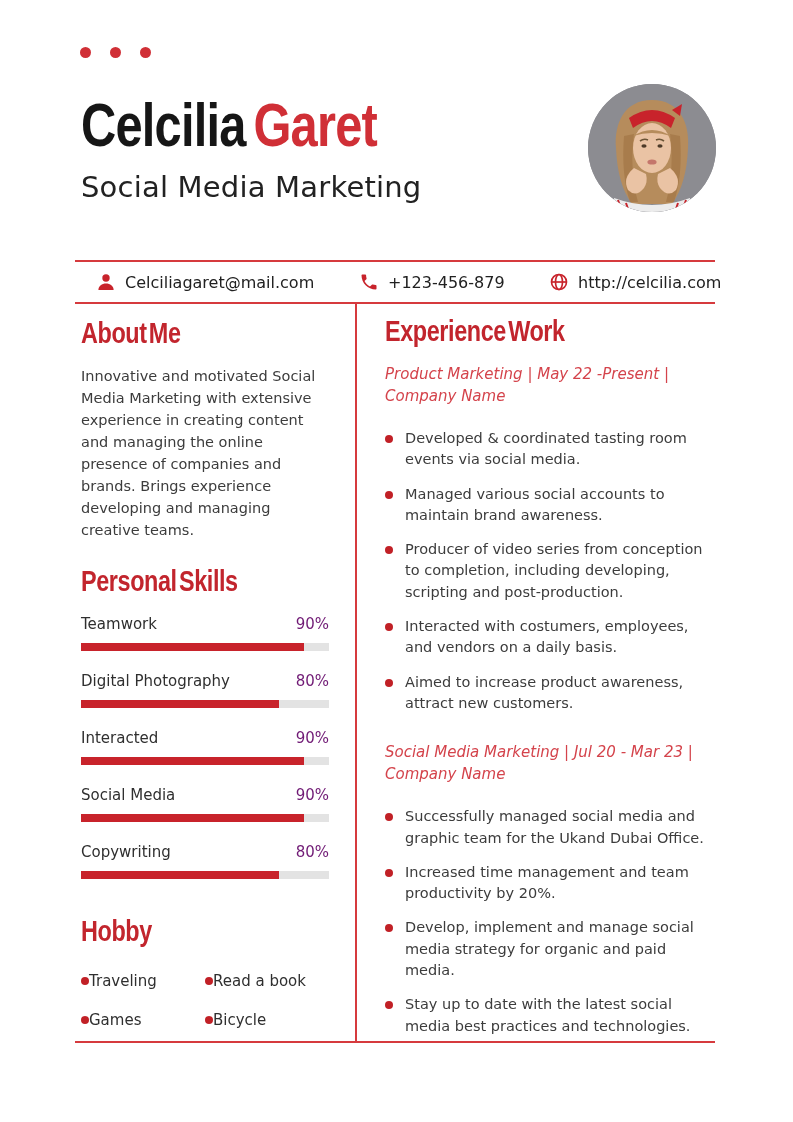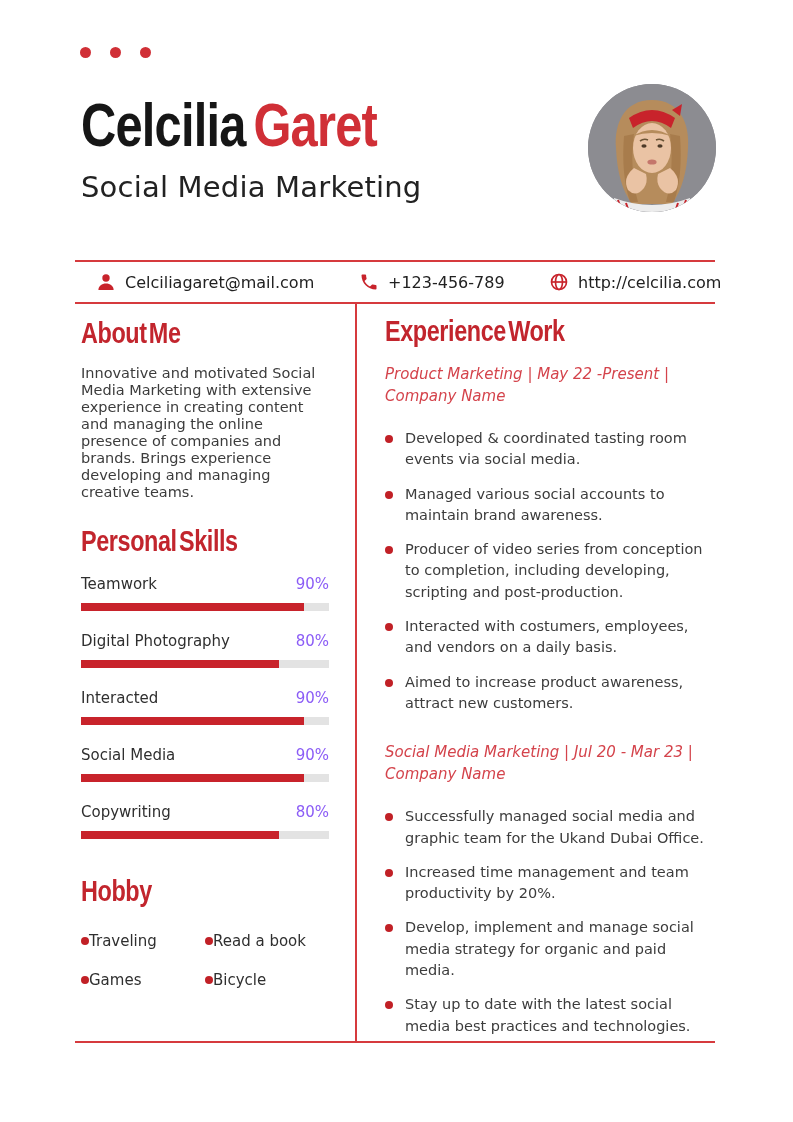--- a/index.html
+++ b/index.html
@@ -41,28 +41,28 @@
 
   
   .col-left{position:absolute;left:81px;top:318px;width:248px;}
   .col-right{position:absolute;left:385px;top:316px;width:330px;}
 
   .sec-title{
     font-family:"Liberation Sans",sans-serif;font-weight:800;font-size:30px;line-height:30px;
     color:#c2252d;letter-spacing:-0.5px;word-spacing:-5px;white-space:nowrap;
     transform:scaleX(0.78);transform-origin:left top;margin:0;
   }
-  .about-text{margin-top:17px;font-size:14.5px;line-height:17px;color:#3c3c3c;width:250px;}
+  .about-text{margin-top:17px;font-size:14.5px;line-height:22px;color:#3c3c3c;width:250px;}
 
   
   .skills{margin-top:25px;}
   .skills .sec-title{margin-bottom:19px;}
   .skill{margin-bottom:21px;}
   .skill-row{display:flex;justify-content:space-between;align-items:baseline;font-size:15px;color:#2f2f2f;}
-  .skill-pct{color:#8b5cf6;margin-left:40px;}
+  .skill-pct{color:#701a75;margin-left:40px;}
   .bar{height:8px;background:#e3e3e3;margin-top:10px;}
   .bar i{display:block;height:100%;background:#c8232b;}
 
   
   .hobby{margin-top:37px;}
   .hobby-grid{margin-top:26px;display:grid;grid-template-columns:124px auto;row-gap:21px;}
   .hobby-item{display:flex;align-items:center;font-size:15px;color:#2f2f2f;}
   .dot{width:8px;height:8px;border-radius:50%;background:#c12026;flex:0 0 auto;}
 
   
@@ -127,21 +127,21 @@
       <svg class="cicon" viewBox="0 0 20 20">
         <circle cx="10" cy="6" r="3.7" fill="#c8232b"></circle>
         <path d="M2.4 18c0-4.2 3.5-6.6 7.6-6.6s7.6 2.4 7.6 6.6z" fill="#c8232b"></path>
       </svg>
       <span>Celciliagaret@mail.com</span>
     </div>
     <div class="contact-item phone">
       <svg class="cicon" viewBox="0 0 24 24">
         <path fill="#c8232b" d="M6.62 10.79c1.44 2.83 3.76 5.14 6.59 6.59l2.2-2.21c.27-.27.67-.36 1.02-.24 1.12.37 2.33.57 3.57.57.55 0 1 .45 1 1V20c0 .55-.45 1-1 1-9.39 0-17-7.61-17-17 0-.55.45-1 1-1h3.5c.55 0 1 .45 1 1 0 1.25.2 2.45.57 3.57.11.35.03.74-.25 1.02l-2.2 2.2z"></path>
       </svg>
-      <span>+123-456-789</span>
+      <span>+123-456-879</span>
     </div>
     <div class="contact-item web">
       <svg class="cicon" viewBox="0 0 24 24">
         <circle cx="12" cy="12" r="9" fill="none" stroke="#c8232b" stroke-width="2"></circle>
         <ellipse cx="12" cy="12" rx="4.2" ry="9" fill="none" stroke="#c8232b" stroke-width="2"></ellipse>
         <line x1="3" y1="12" x2="21" y2="12" stroke="#c8232b" stroke-width="2"></line>
       </svg>
       <span>http://celcilia.com</span>
     </div>
   </div>

